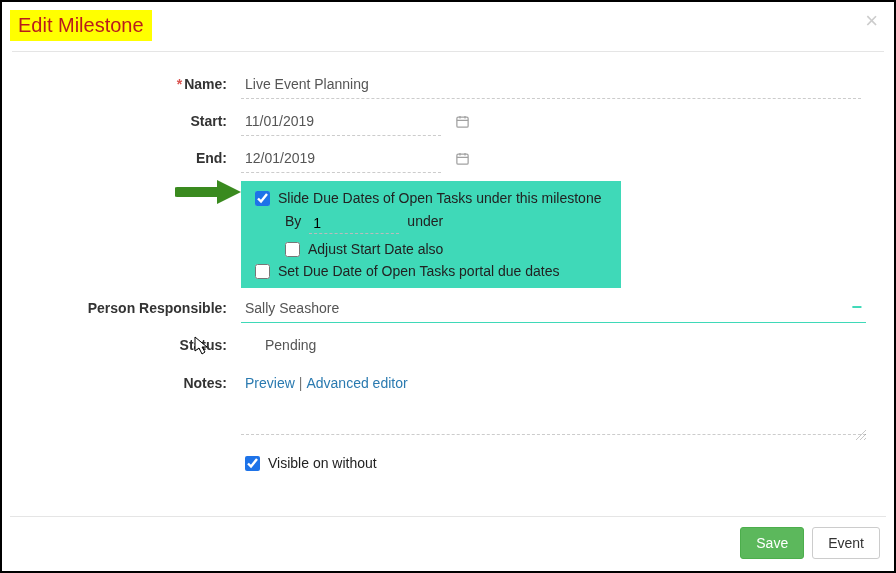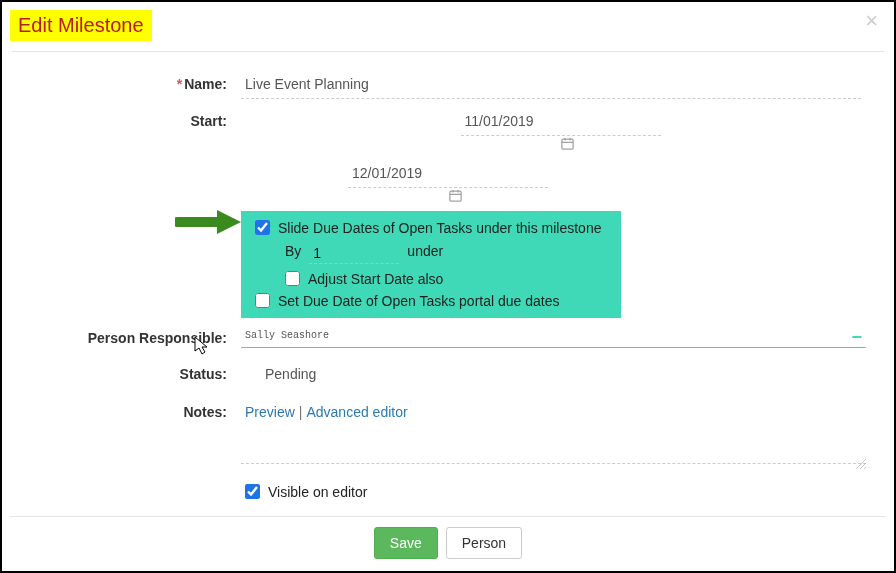--- a/index.html
+++ b/index.html
@@ -74,21 +74,20 @@
     padding: 6px 4px;
     font-size: 14px;
     font-family: inherit;
     color: #555;
     outline: none;
     background: transparent;
   }
   .date-wrap {
     display: flex;
     align-items: center;
-    flex-direction: column;
   }
   .date-input {
     width: 200px;
     border: none;
     border-bottom: 1px dashed #ccc;
     padding: 6px 4px;
     font-size: 14px;
     font-family: inherit;
     color: #555;
     outline: none;
@@ -105,21 +104,21 @@
     margin-top: 2px;
     margin-bottom: 6px;
   }
   .hl-bg {
     background: #3fd9b8;
     padding: 6px 16px 6px 10px;
     display: inline-block;
   }
   .ck-row {
     display: flex;
-    align-items: flex-start;
+    align-items: flex-end;
     padding: 3px 4px;
     font-size: 14px;
     color: #222;
   }
   .ck-row input[type=checkbox] {
     width: 15px; height: 15px;
     accent-color: #1e73e8;
     margin: 0 8px 0 0;
   }
   .by-row {
@@ -157,22 +156,22 @@
     pointer-events: none;
   }
   .person-row .field {
     position: relative;
   }
   .person-input {
     width: 625px;
     border: none;
     border-bottom: 1px solid #3fd9b8;
     padding: 6px 4px;
-    font-size: 10px;
-    font-family: Liberation Mono, monospace;
+    font-size: 14px;
+    font-family: Liberation Sans, sans-serif;
     color: #555;
     outline: none;
     background: transparent;
   }
   .person-minus {
     position: absolute;
     right: 18px;
     top: 4px;
     color: #3fd9b8;
     font-size: 18px;
@@ -227,21 +226,21 @@
   }
   .visible-row .ck-row input[type=checkbox]{ accent-color:#1e73e8; }
   .footer {
     position: absolute;
     bottom: 8px;
     left: 8px;
     right: 8px;
     border-top: 1px solid #e5e5e5;
     padding: 10px 6px 4px;
     display: flex;
-    justify-content: center;
+    justify-content: flex-end;
     gap: 8px;
   }
   .btn {
     padding: 7px 15px;
     font-size: 14px;
     border-radius: 3px;
     cursor: pointer;
     border: 1px solid #ccc;
     background: #fff;
     color: #333;
@@ -282,20 +281,21 @@
         <div class="field date-wrap">
           <input class="date-input" value="11/01/2019" style="">
           <svg class="cal-icon" viewBox="0 0 24 24" fill="none" stroke="#555" stroke-width="2">
               <rect x="3" y="5" width="18" height="16" rx="2"></rect>
               <path d="M3 10h18M8 3v4M16 3v4"></path>
             </svg>
         </div>
       </div>
 
       <div class="row">
+        <div class="lbl">End:</div>
         <div class="field date-wrap">
           <input class="date-input" value="12/01/2019" style="">
           <svg class="cal-icon" viewBox="0 0 24 24" fill="none" stroke="#555" stroke-width="2">
               <rect x="3" y="5" width="18" height="16" rx="2"></rect>
               <path d="M3 10h18M8 3v4M16 3v4"></path>
             </svg>
         </div>
       </div>
 
       <div class="hl-block">
@@ -348,30 +348,30 @@
           <textarea class="notes-area" style=""></textarea>
           <svg class="notes-grip" viewBox="0 0 10 10">
               <path d="M0 10 L10 0 M4 10 L10 4 M8 10 L10 8" stroke="#777" stroke-width="1"></path>
             </svg>
         </div>
       </div>
 
       <div class="visible-row">
         <label class="ck-row">
           <input type="checkbox" checked="" style="">
-          <span>Visible on editor</span>
+          <span>Visible on without</span>
         </label>
       </div>
 
     </div>
 
     
     <svg class="cursor-img" viewBox="0 0 16 20">
       <path d="M1 1 L1 15 L5 12 L8 18 L11 16 L8 11 L13 11 Z" fill="#fff" stroke="#000" stroke-width="1"></path>
     </svg>
 
     <div class="footer">
       <button class="btn btn-save">Save</button>
-      <button class="btn">Person</button>
+      <button class="btn">Event</button>
     </div>
 
   </div>
 </div>
 
 </body></html>

